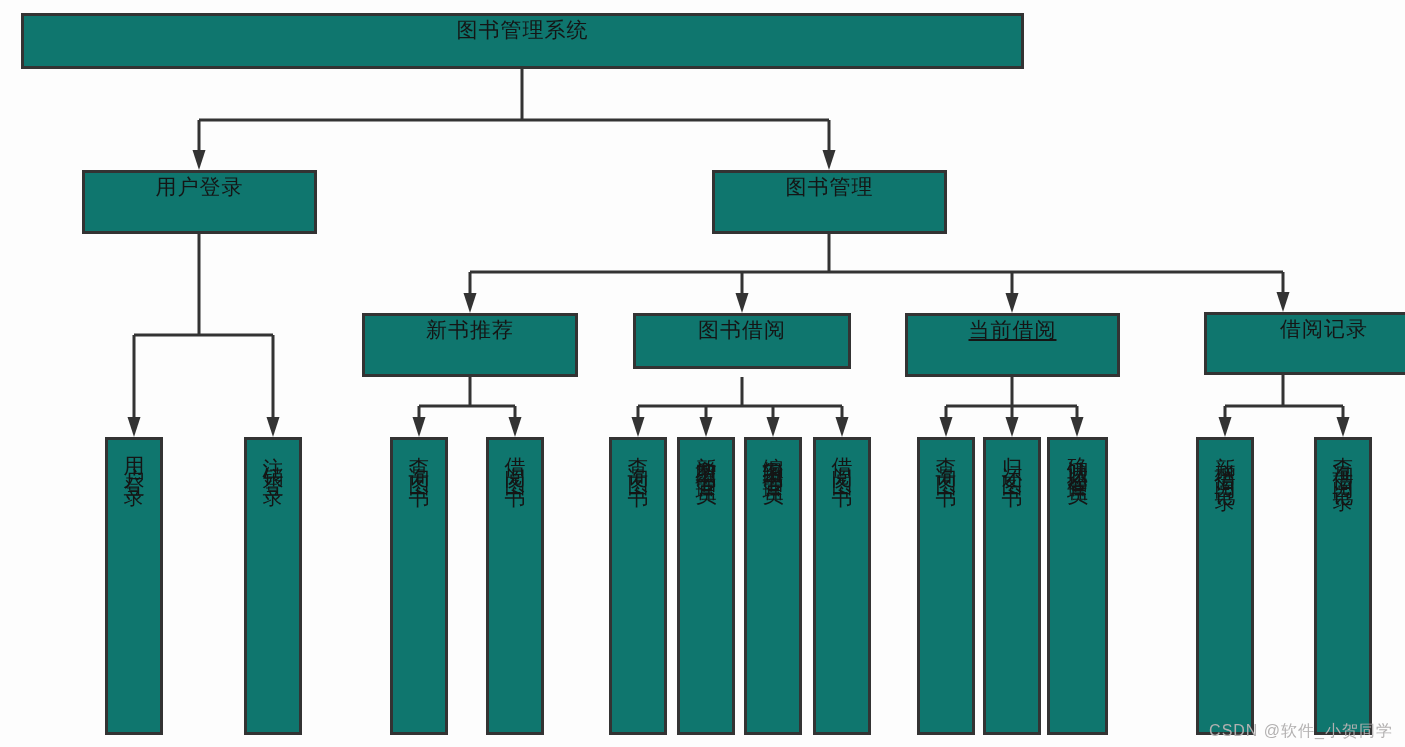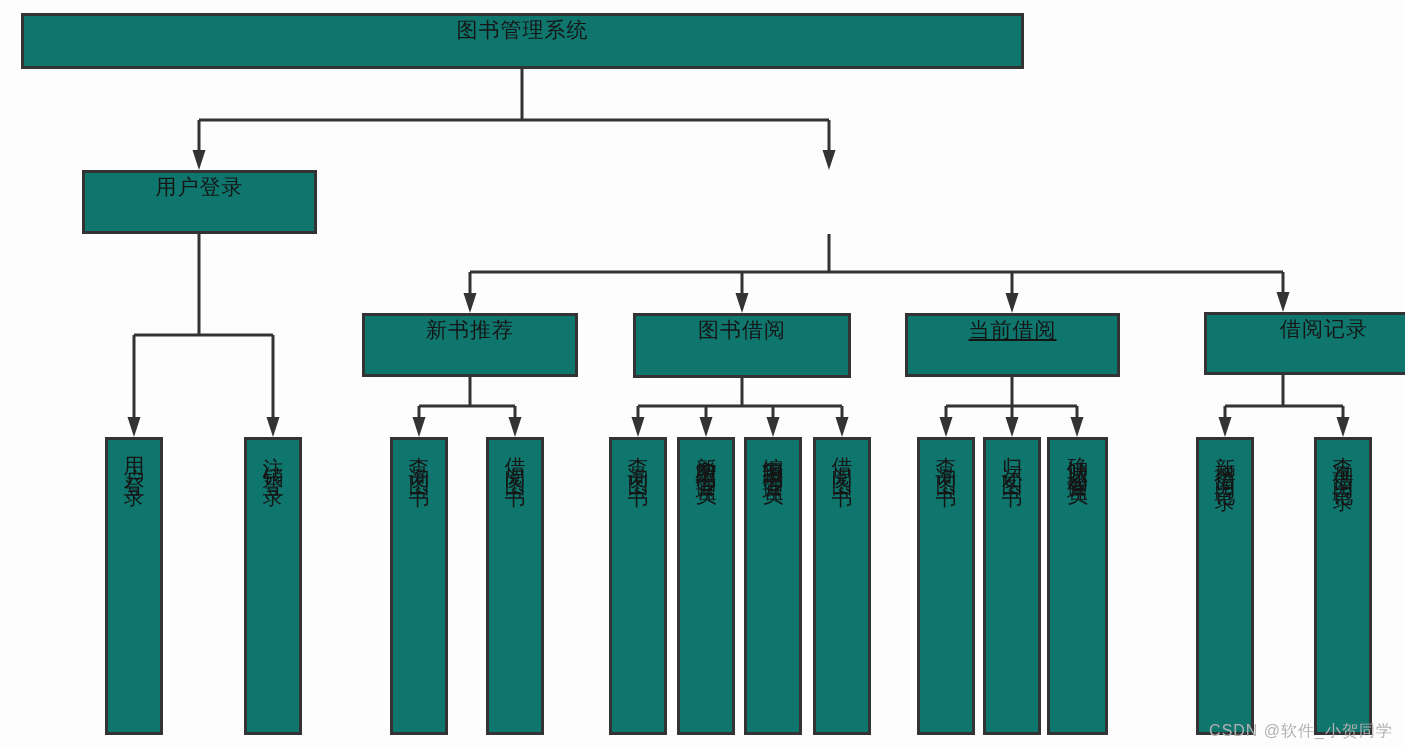--- a/index.html
+++ b/index.html
@@ -94,25 +94,28 @@
     </g>
   </svg>
 
   <div class="node" style="left:21px; top:13px; width:1003px; height:56px;">
     <span>图书管理系统</span>
   </div>
 
   <div class="node" style="left:82px; top:170px; width:235px; height:64px;">
     <span>用户登录</span>
   </div>
+  <div class="node" style="left:712px; top:170px; width:235px; height:64px;">
+    <span>图书管理</span>
+  </div>
 
   <div class="node" style="left:362px; top:313px; width:216px; height:64px;">
     <span>新书推荐</span>
   </div>
-  <div class="node" style="left:633px; top:313px; width:218px; height:65px;">
+  <div class="node" style="left:633px; top:313px; width:218px; height:56px;">
     <span>图书借阅</span>
   </div>
   <div class="node" style="left:905px; top:313px; width:215px; height:64px;text-decoration:underline;">
     <span>当前借阅</span>
   </div>
   <div class="node" style="left:1204px; top:312px; width:240px; height:63px;">
     <span>借阅记录</span>
   </div>
 
   <div class="node leaf" style="left:105px;">

